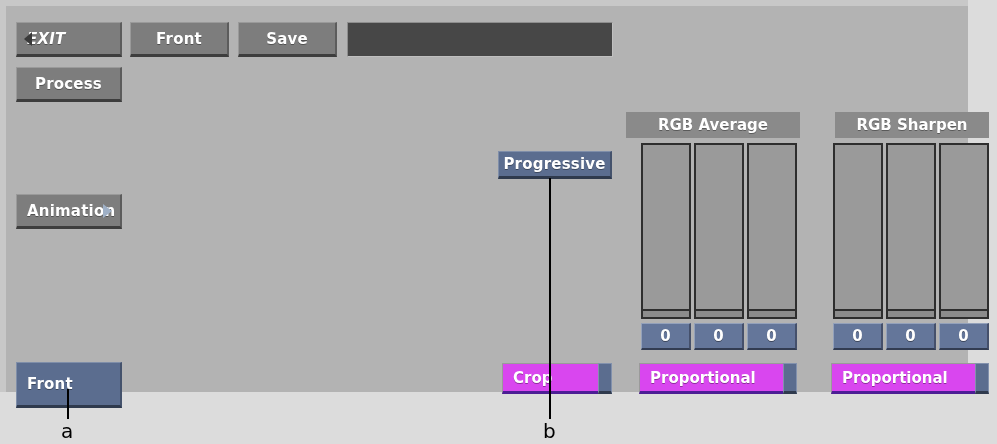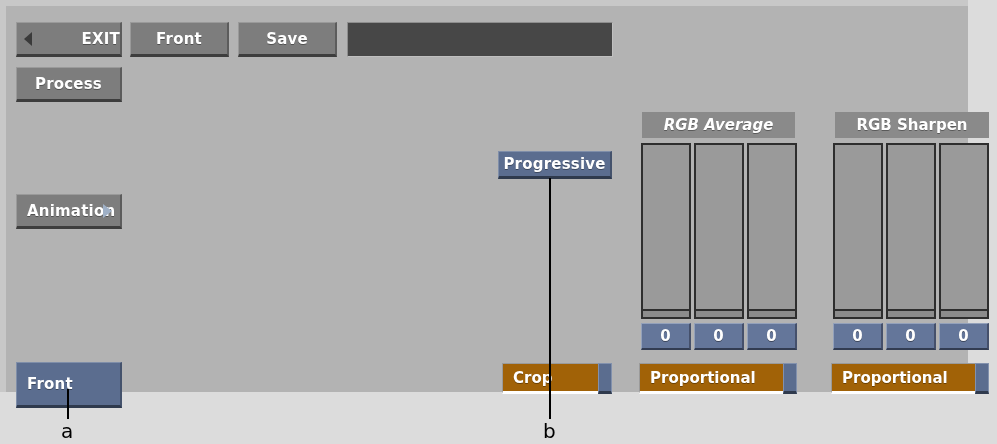--- a/index.html
+++ b/index.html
@@ -100,24 +100,24 @@
     border-right:2px solid #45506b;
     color:#ffffff;font-size:15px;font-weight:bold;
     display:flex;align-items:center;justify-content:center;
     box-sizing:border-box;
     text-shadow:0 1px 0 rgba(0,0,0,.4);
     user-select:none;
   }
   
   .tab-btn{
     position:absolute;
-    background:#a16207;
+    background:#d946ef;
     border:1px solid #8d8d8d;
     border-top-color:#9a9a9a;border-left-color:#9a9a9a;
-    border-bottom:3px solid #ffffff;
+    border-bottom:3px solid #4c1d95;
     border-right:none;
     color:#ffffff;font-size:15px;font-weight:bold;
     display:flex;align-items:center;
     padding-left:10px;
     box-sizing:border-box;
     text-shadow:0 1px 0 rgba(0,0,0,.35);
     user-select:none;
   }
   .tab-btn .tab{
     position:absolute;right:0;top:-1px;bottom:-3px;width:14px;
@@ -137,21 +137,21 @@
     font-size:20px;
     font-family:"DejaVu Sans","Liberation Sans",sans-serif;
     user-select:none;
   }
 </style>
 </head>
 <body>
 
 <div id="app-panel">
 
-  <div class="btn left" style="left:10px;top:16px;width:106px;height:35px;justify-content:flex-end;">
+  <div class="btn left" style="left:10px;top:16px;width:106px;height:35px;justify-content:flex-start;font-style:italic;">
     <span class="arrow-left"></span>
     <span>EXIT</span>
   </div>
 
   <div class="btn" style="left:124px;top:16px;width:99px;height:35px;">
     <span>Front</span>
   </div>
 
   <div class="btn" style="left:232px;top:16px;width:99px;height:35px;">
     <span>Save</span>
@@ -175,21 +175,21 @@
 
   <div class="btn blue" style="left:492px;top:145px;width:114px;height:28px;">
     <span>Progressive</span>
   </div>
 
   <div class="tab-btn" style="left:496px;top:357px;width:110px;height:31px;">
     <span>Crop</span>
     <span class="tab"></span>
   </div>
 
-  <div class="group-header" style="left:636px;top:106px;width:153px;height:26px;font-style:italic;">
+  <div class="group-header" style="left:620px;top:106px;width:174px;height:26px;">
     <span>RGB Average</span>
   </div>
 
   <div class="slider-track" style="left:635px;top:137px;width:50px;height:168px;"></div>
   <div class="slider-track" style="left:688px;top:137px;width:50px;height:168px;"></div>
   <div class="slider-track" style="left:741px;top:137px;width:50px;height:168px;"></div>
 
   <div class="slider-foot" style="left:635px;top:305px;width:50px;height:8px;"></div>
   <div class="slider-foot" style="left:688px;top:305px;width:50px;height:8px;"></div>
   <div class="slider-foot" style="left:741px;top:305px;width:50px;height:8px;"></div>

